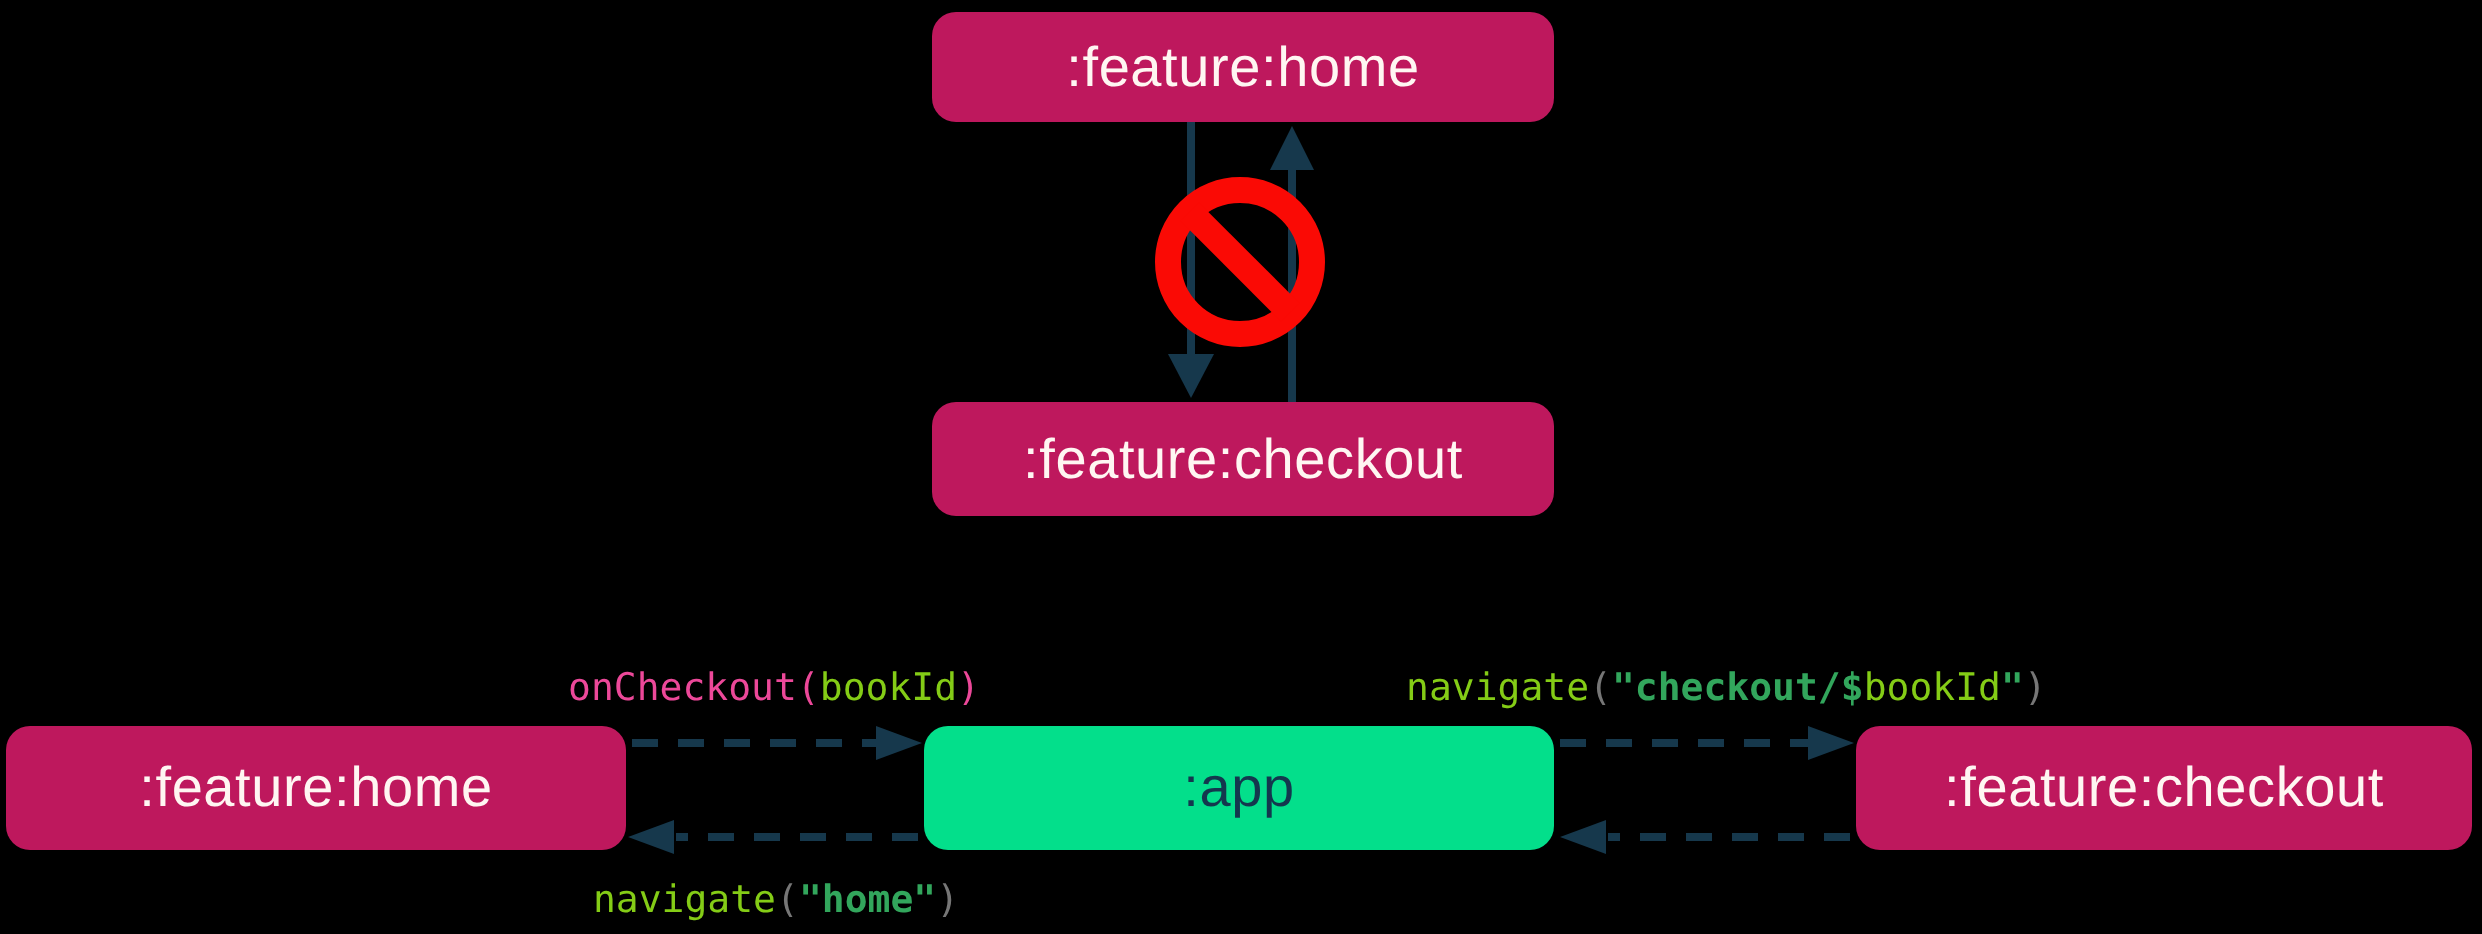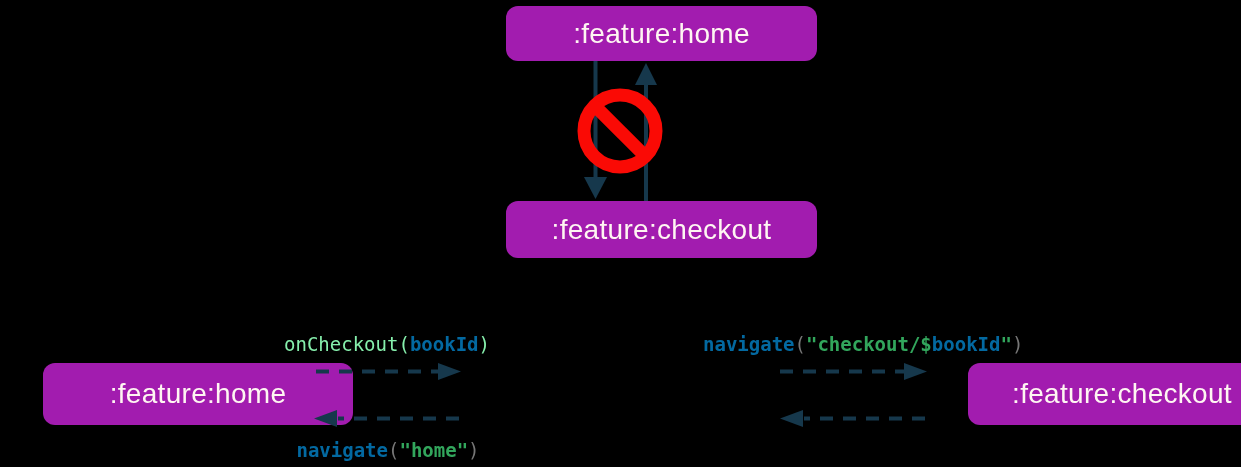--- a/index.html
+++ b/index.html
@@ -10,33 +10,33 @@
     overflow:hidden;
     font-family:"Liberation Sans", sans-serif;
   }
   .box{
     position:absolute;
     border-radius:12px;
     display:flex;align-items:center;justify-content:center;
     font-size:28px;
     letter-spacing:.3px;
   }
-  .box--salmon{background:#a21caf;color:#FFF6F2;margin-left:40px;}
+  .box--salmon{background:#be185d;color:#FFF6F2;}
   .box--green{background:#03DF8B;color:#14374E;}
   svg.layer{position:absolute;left:0;top:0;pointer-events:none;}
   .code{
     position:absolute;
     font-family:"DejaVu Sans Mono", monospace;
     font-size:19px;
     text-align:center;
     white-space:nowrap;
     line-height:24px;
   }
-  .c-navy{color:#86efac;}
-  .c-navy-b{color:#0369a1;font-weight:bold;}
+  .c-navy{color:#ec4899;}
+  .c-navy-b{color:#84cc16;font-weight:normal;}
   .c-green-b{color:#32A65C;font-weight:bold;}
   .c-gray{color:#767676;}
 </style>
 </head>
 <body>
 
 <div id="canvas">
 
   <div class="box box--salmon" style="left:466px;top:6px;width:311px;height:55px;">
     <span>:feature:home</span>
@@ -61,20 +61,23 @@
     <g>
       <circle cx="620" cy="131" r="36" fill="none" stroke="#FA0A05" stroke-width="13"></circle>
       <line x1="594.8" y1="105.8" x2="645.2" y2="156.2" stroke="#FA0A05" stroke-width="13"></line>
     </g>
   </svg>
 
   <div class="box box--salmon" style="left:3px;top:363px;width:310px;height:62px;">
     <span>:feature:home</span>
   </div>
 
+  <div class="box box--green" style="left:462px;top:363px;width:315px;height:62px;">
+    <span>:app</span>
+  </div>
 
   <div class="box box--salmon" style="left:928px;top:363px;width:308px;height:62px;">
     <span>:feature:checkout</span>
   </div>
 
   <svg class="layer" width="1241" height="467" viewBox="0 0 1241 467">
 
     <g>
       <line x1="316" y1="371.5" x2="438" y2="371.5" stroke="#16384C" stroke-width="4" stroke-dasharray="13 10"></line>
       <polygon points="438,363 438,380 461,371.5" fill="#16384C"></polygon>

